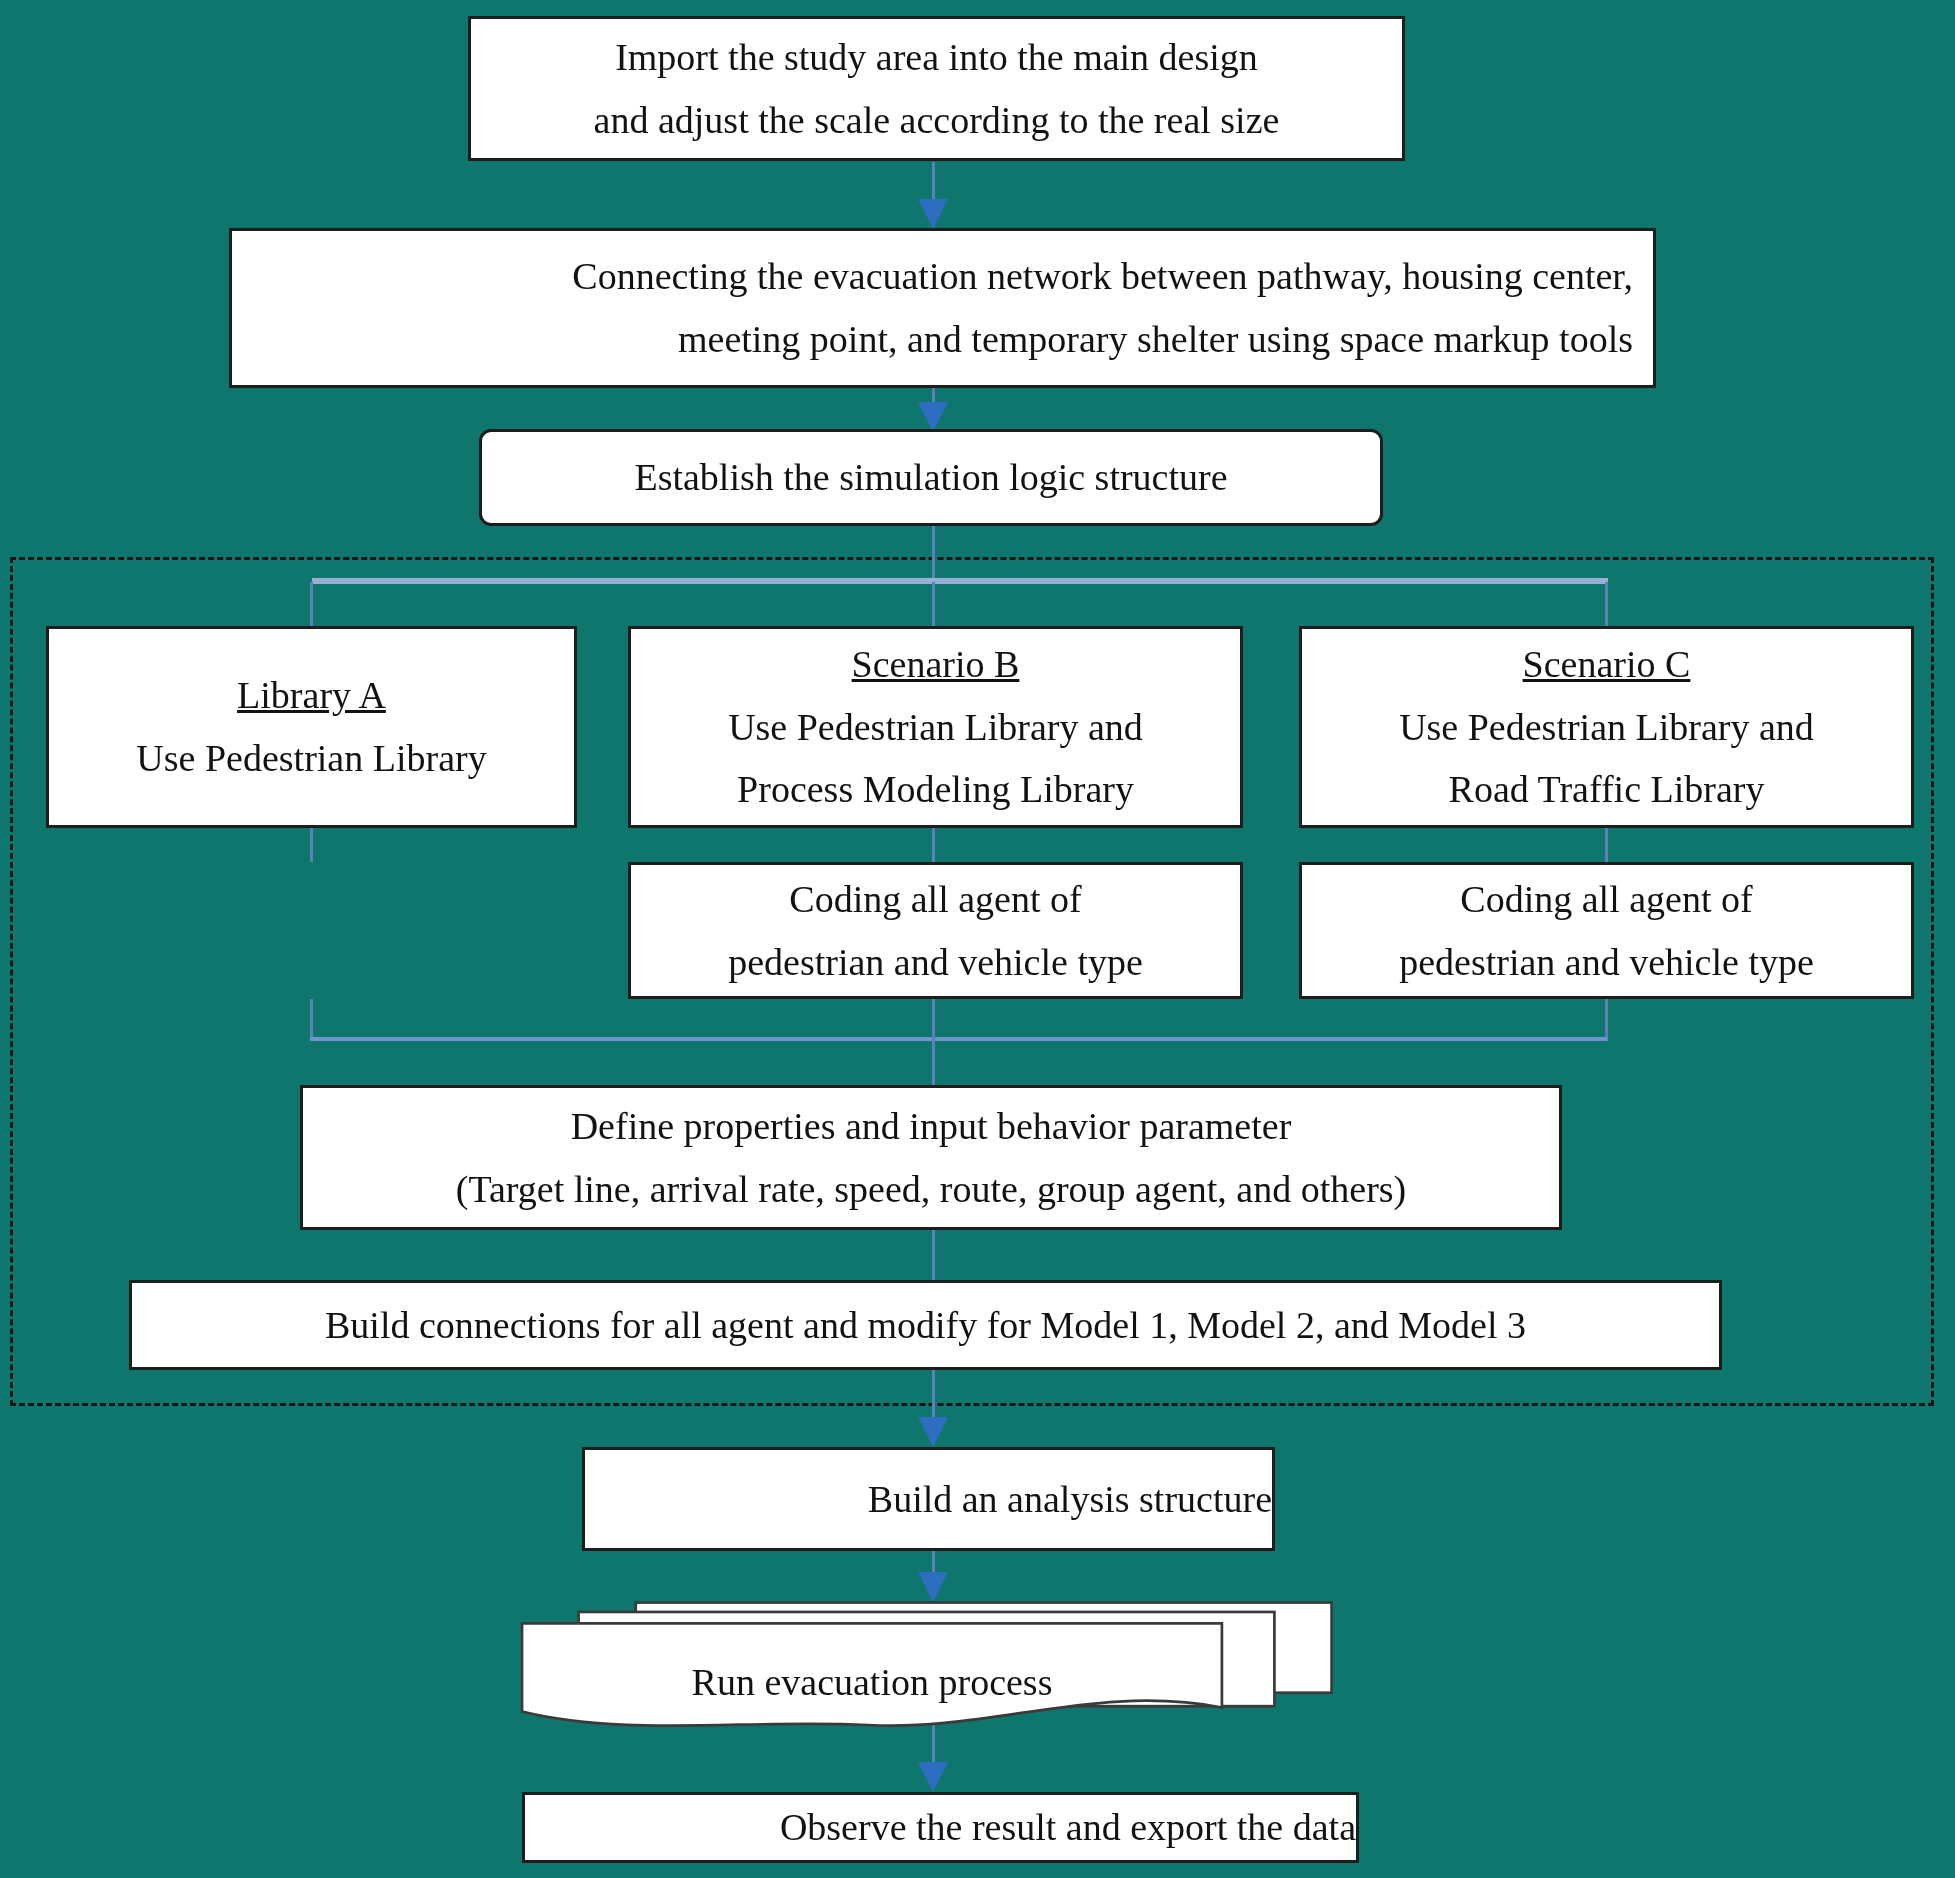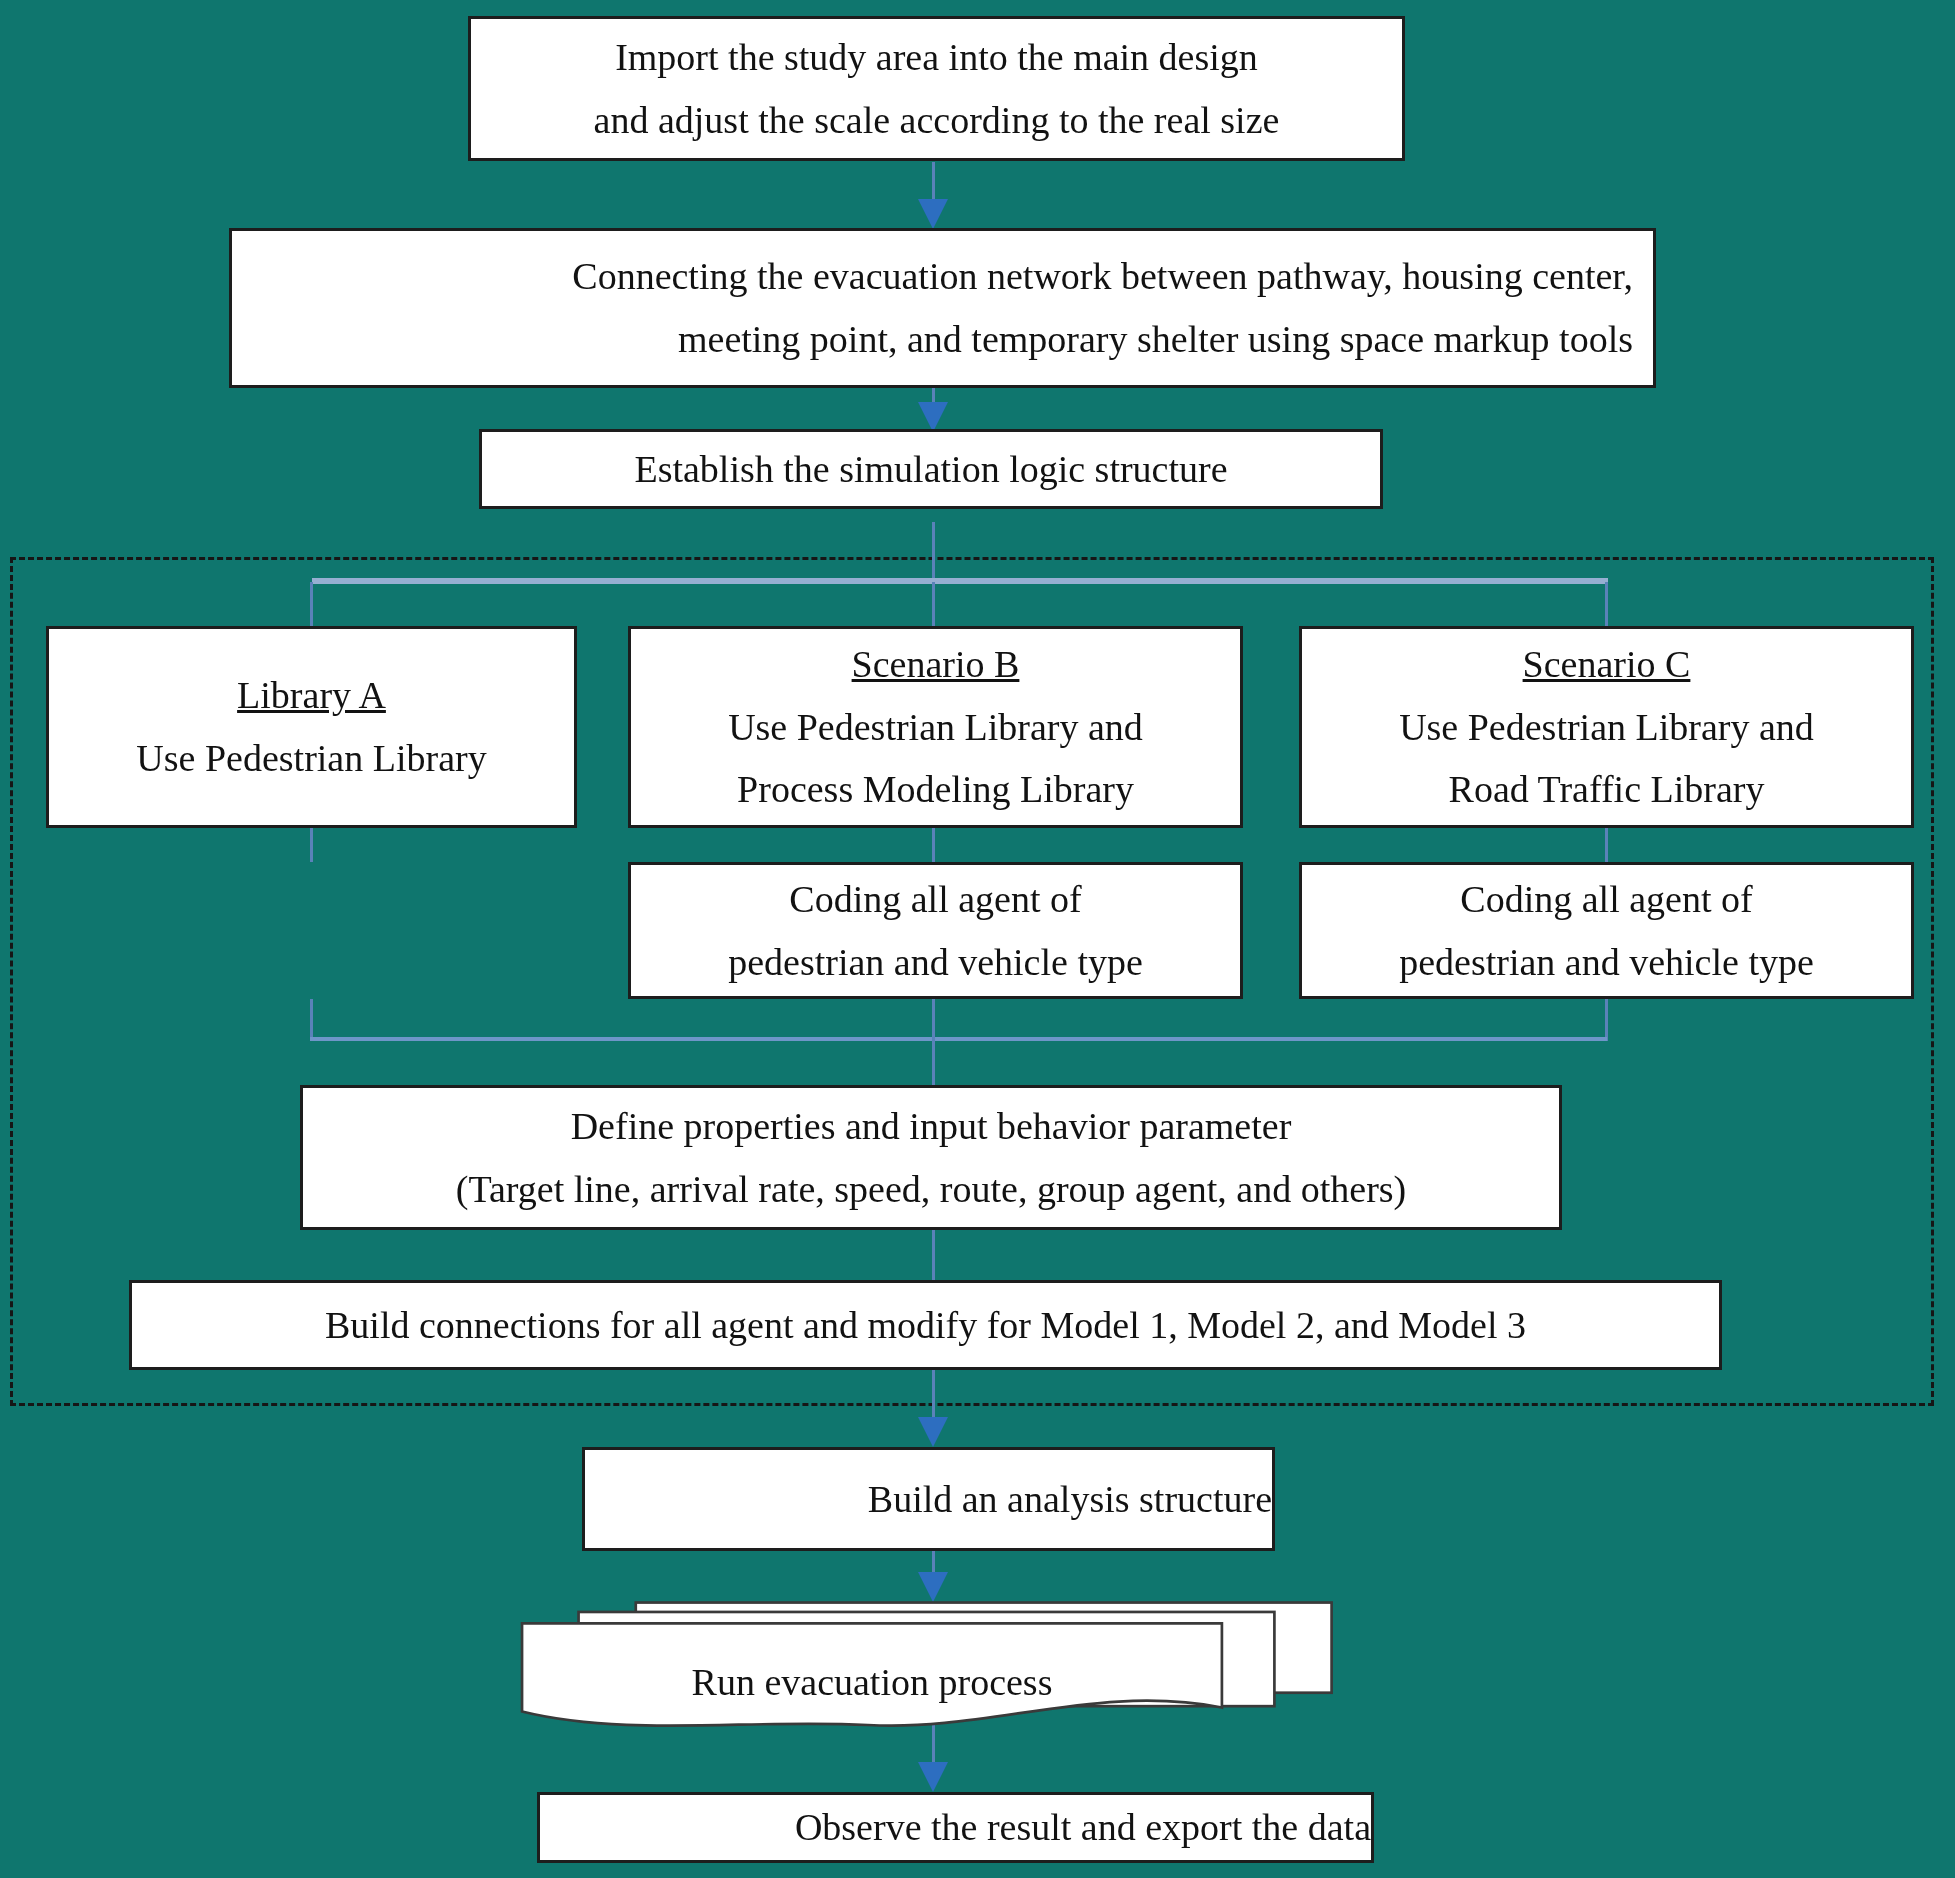--- a/index.html
+++ b/index.html
@@ -93,21 +93,21 @@
   <div class="ahead" style="left:918px; top:199px;"></div>
 
   <div class="box left" style="left:229px; top:228px; width:1427px; height:160px; padding-left:37px; padding-right:20px;">
     <div class="tline">Connecting the evacuation network between pathway, housing center,</div>
     <div class="tline">meeting point, and temporary shelter using space markup tools</div>
   </div>
 
   <div class="vline" style="left:932px; top:387px; height:16px;"></div>
   <div class="ahead" style="left:918px; top:402px;"></div>
 
-  <div class="box" style="left:479px; top:429px; width:904px; height:80px;">
+  <div class="box" style="left:479px; top:429px; width:904px; height:97px;border-radius:12px;">
     <div class="tline">Establish the simulation logic structure</div>
   </div>
 
   <div class="vline" style="left:932px; top:522px; height:61px;"></div>
   <div class="hline branch" style="left:312px; top:578px; width:1296px; height:6px;"></div>
   <div class="vline" style="left:310px; top:582px; height:44px;"></div>
   <div class="vline" style="left:932px; top:582px; height:44px;"></div>
   <div class="vline" style="left:1605px; top:582px; height:44px;"></div>
 
   <div class="box" style="left:46px; top:626px; width:531px; height:202px;">
@@ -173,18 +173,18 @@
     <rect x="90" y="22" width="1034" height="140" fill="#ffffff" stroke="#3a3a3a" stroke-width="4"></rect>
     <path d="M 6 39 L 1046 39 L 1046 164 C 860 128, 700 200, 520 190 C 340 181, 160 208, 6 170 Z" fill="#ffffff" stroke="#3a3a3a" stroke-width="4"></path>
   </svg>
   <div class="doc-label" style="left:522px; top:1632px; width:700px; height:81px;">
     <span class="tline">Run evacuation process</span>
   </div>
 
   <div class="vline" style="left:932px; top:1720px; height:43px;"></div>
   <div class="ahead" style="left:918px; top:1762px;"></div>
 
-  <div class="box left" style="left:522px; top:1792px; width:837px; height:71px; padding-left:37px;margin-left:15px;">
+  <div class="box left" style="left:522px; top:1792px; width:837px; height:71px; padding-left:37px;">
     <div class="tline">Observe the result and export the data</div>
   </div>
 
 </div>
 
 
 </body></html>

